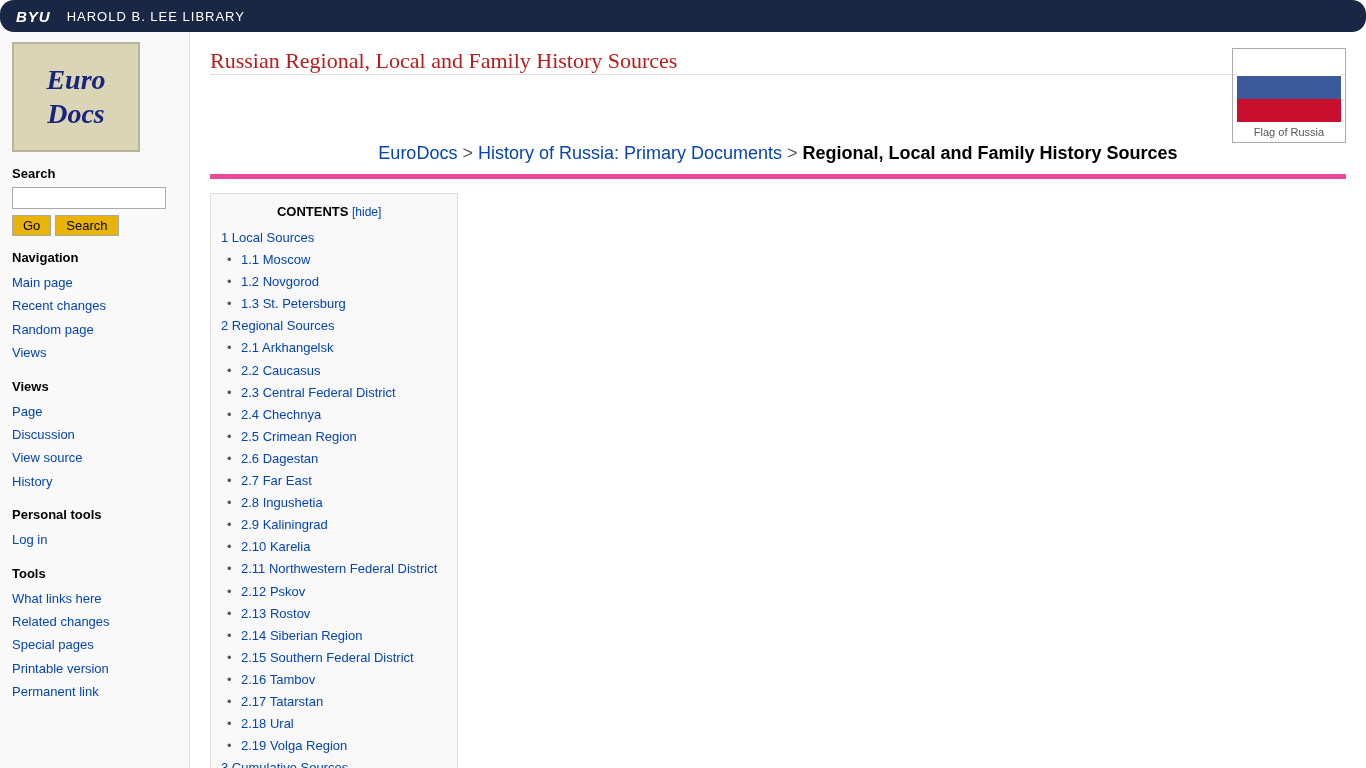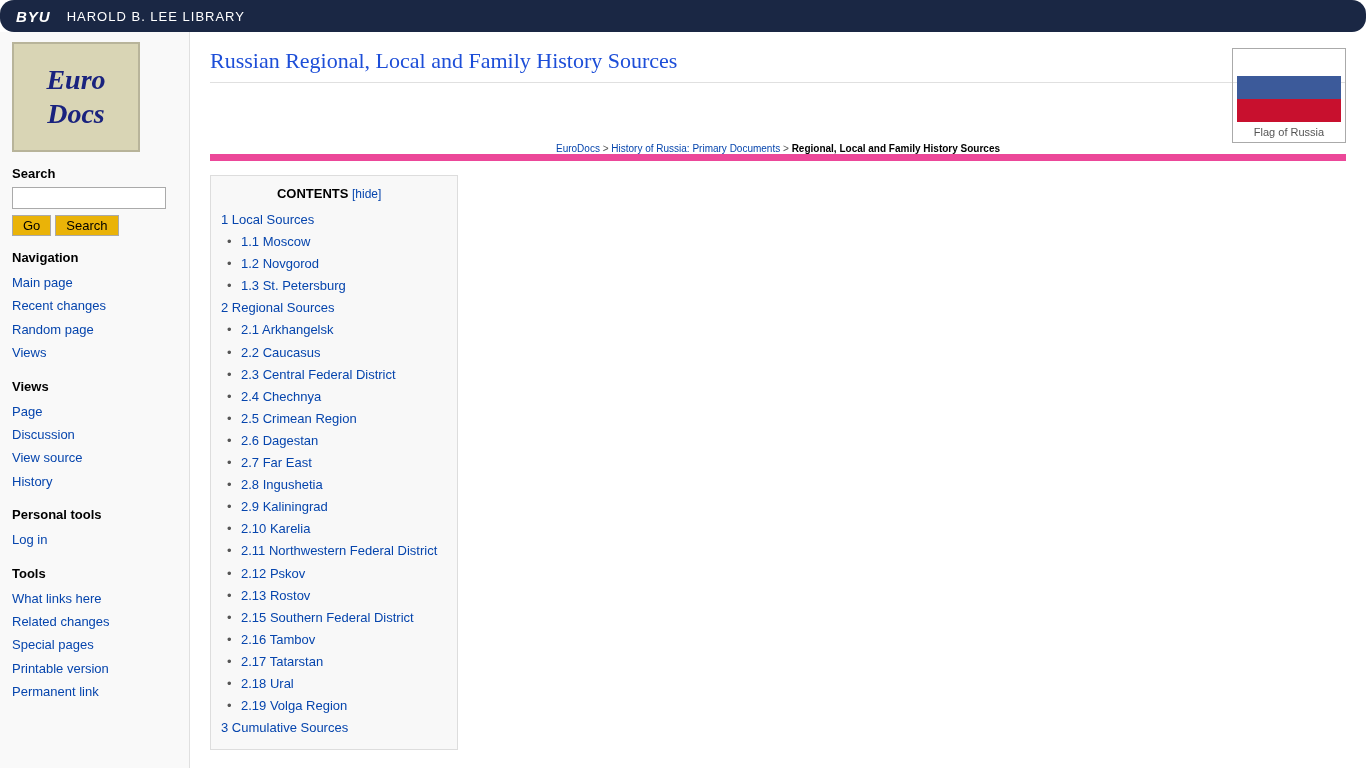--- a/index.html
+++ b/index.html
@@ -102,26 +102,25 @@
       line-height: 1.8;
     }
 
     
     #main {
       flex: 1;
       padding: 16px 20px;
     }
 
     .page-title {
-      color: #1d4ed8;
+      color: #b91c1c;
       font-size: 22px;
       font-family: Georgia, serif;
       font-weight: normal;
       border-bottom: 1px solid #e0e0e0;
-      padding-bottom: 8px;
       margin-bottom: 12px;
     }
 
     .flag-container {
       float: right;
       border: 1px solid #aaa;
       padding: 4px;
       text-align: center;
       margin-left: 20px;
       margin-top: 0;
@@ -133,26 +132,26 @@
     .flag-white { background: #fff; height: 23px; }
     .flag-blue { background: #3c5a9a; height: 23px; }
     .flag-red { background: #c8102e; height: 23px; }
     .flag-caption {
       font-size: 11px;
       color: #555;
       margin-top: 4px;
     }
 
     .breadcrumb {
-      font-size: 10px;
+      font-size: 18px;
       color: #555;
       text-align: center;
       margin-bottom: 14px;
-      padding-bottom: 0;
-      border-bottom: 7px solid #ec4899;
+      padding-bottom: 10px;
+      border-bottom: 5px solid #ec4899;
     }
     .breadcrumb a { color: #0645ad; text-decoration: none; }
     .breadcrumb strong { font-weight: bold; color: #000; }
 
     .contents-box {
       background: #f8f8f8;
       border: 1px solid #ddd;
       display: inline-block;
       padding: 10px 20px 10px 10px;
       margin-bottom: 14px;
@@ -306,20 +305,21 @@
               <li><a href="#">2.4 Chechnya</a></li>
               <li><a href="#">2.5 Crimean Region</a></li>
               <li><a href="#">2.6 Dagestan</a></li>
               <li><a href="#">2.7 Far East</a></li>
               <li><a href="#">2.8 Ingushetia</a></li>
               <li><a href="#">2.9 Kaliningrad</a></li>
               <li><a href="#">2.10 Karelia</a></li>
               <li><a href="#">2.11 Northwestern Federal District</a></li>
               <li><a href="#">2.12 Pskov</a></li>
               <li><a href="#">2.13 Rostov</a></li>
+              <li><a href="#">2.14 Siberian Region</a></li>
               <li><a href="#">2.15 Southern Federal District</a></li>
               <li><a href="#">2.16 Tambov</a></li>
               <li><a href="#">2.17 Tatarstan</a></li>
               <li><a href="#">2.18 Ural</a></li>
               <li><a href="#">2.19 Volga Region</a></li>
             </ul></li>
           <li><a href="#">3 Cumulative Sources</a></li>
         </ul>
     </div>
 

